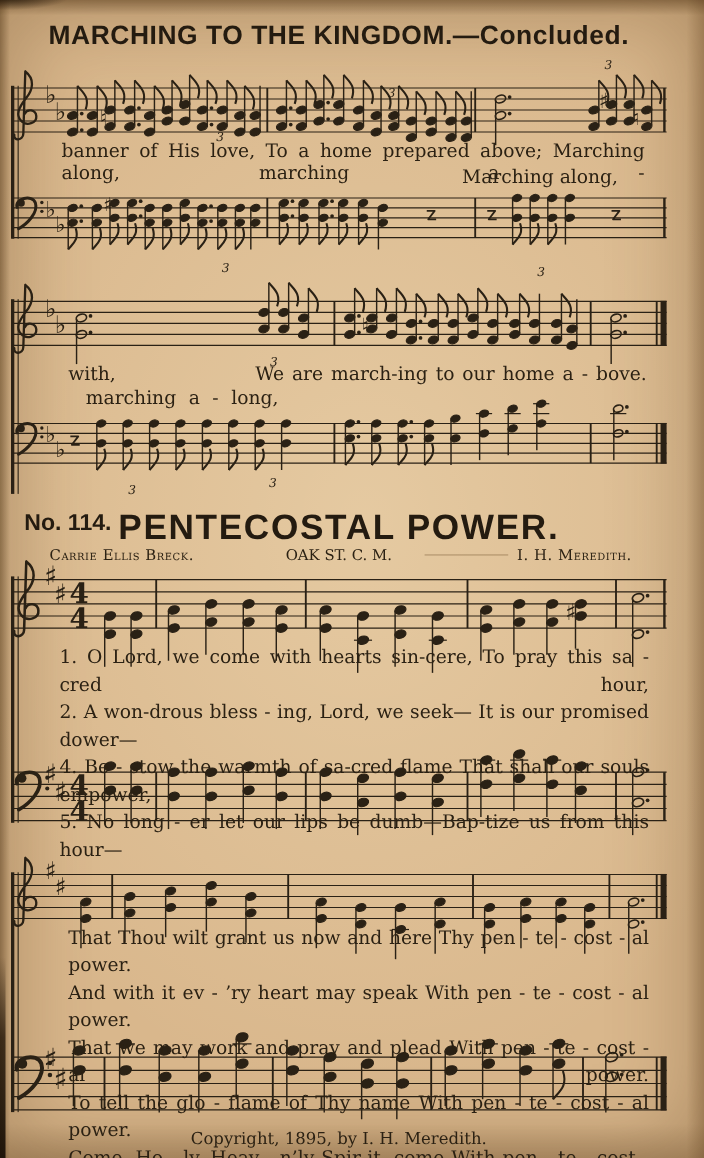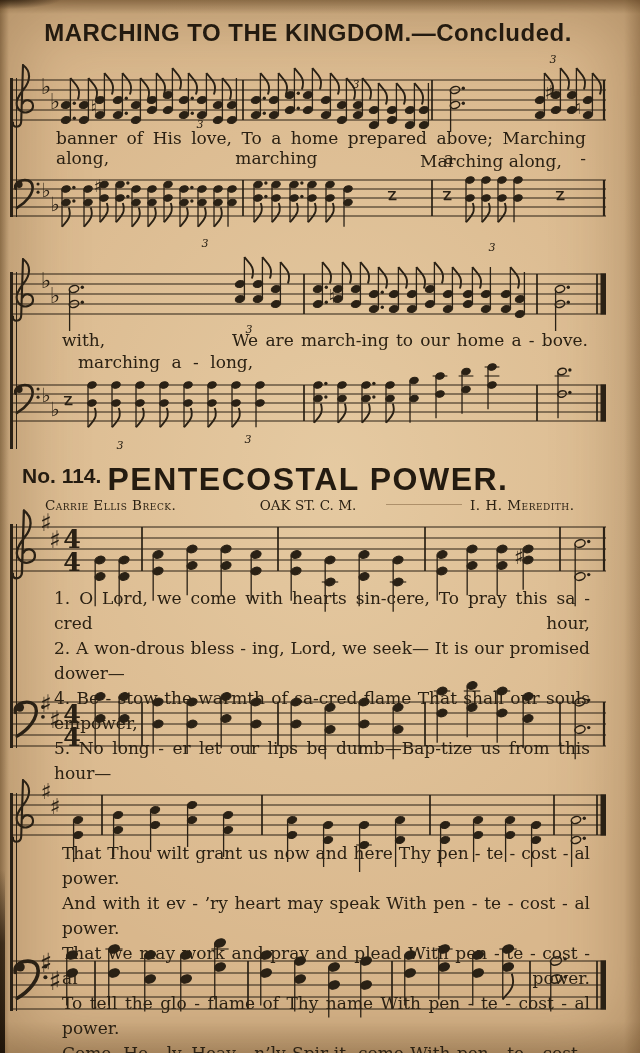--- a/index.html
+++ b/index.html
@@ -786,13 +786,14 @@
   </div>
 
   <div class="verses verses2">
     <div class="vline">That Thou wilt grant us now and here Thy pen - te - cost - al power.</div>
     <div class="vline">And with it ev - ’ry heart may speak With pen - te - cost - al power.</div>
     <div class="vline">That we may work and pray and plead With pen - te - cost - al power.</div>
     <div class="vline">To tell the glo - flame of Thy name With pen - te - cost - al power.</div>
     <div class="vline">Come, Ho - ly, Heav - n’ly Spir-it, come With pen - te - cost - al power.</div>
   </div>
 
+  <div class="copyright">Copyright, 1895, by I. H. Meredith.</div>
 </div>
 
 </body></html>

